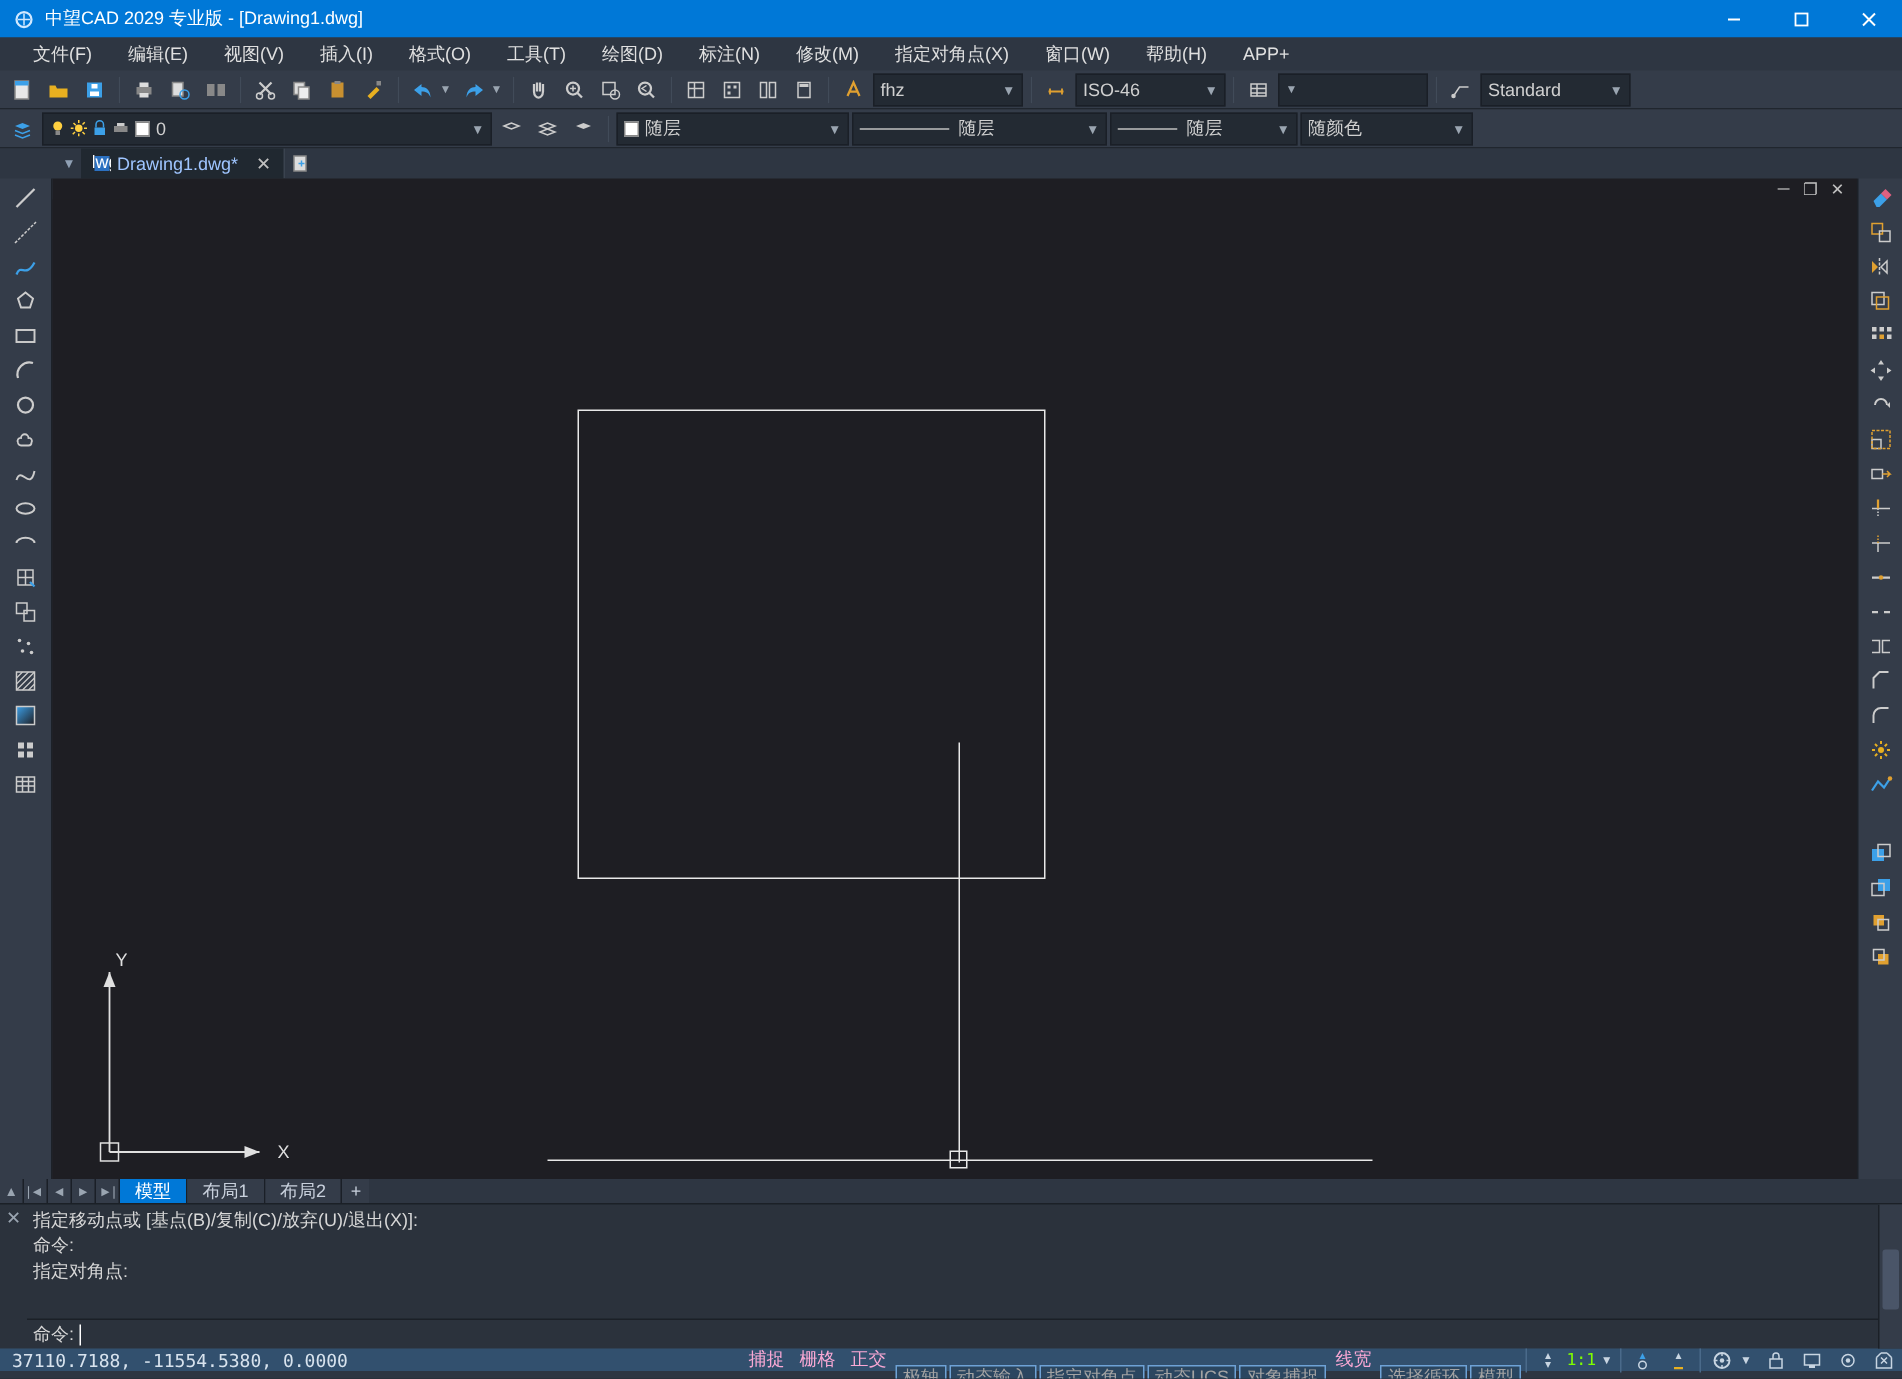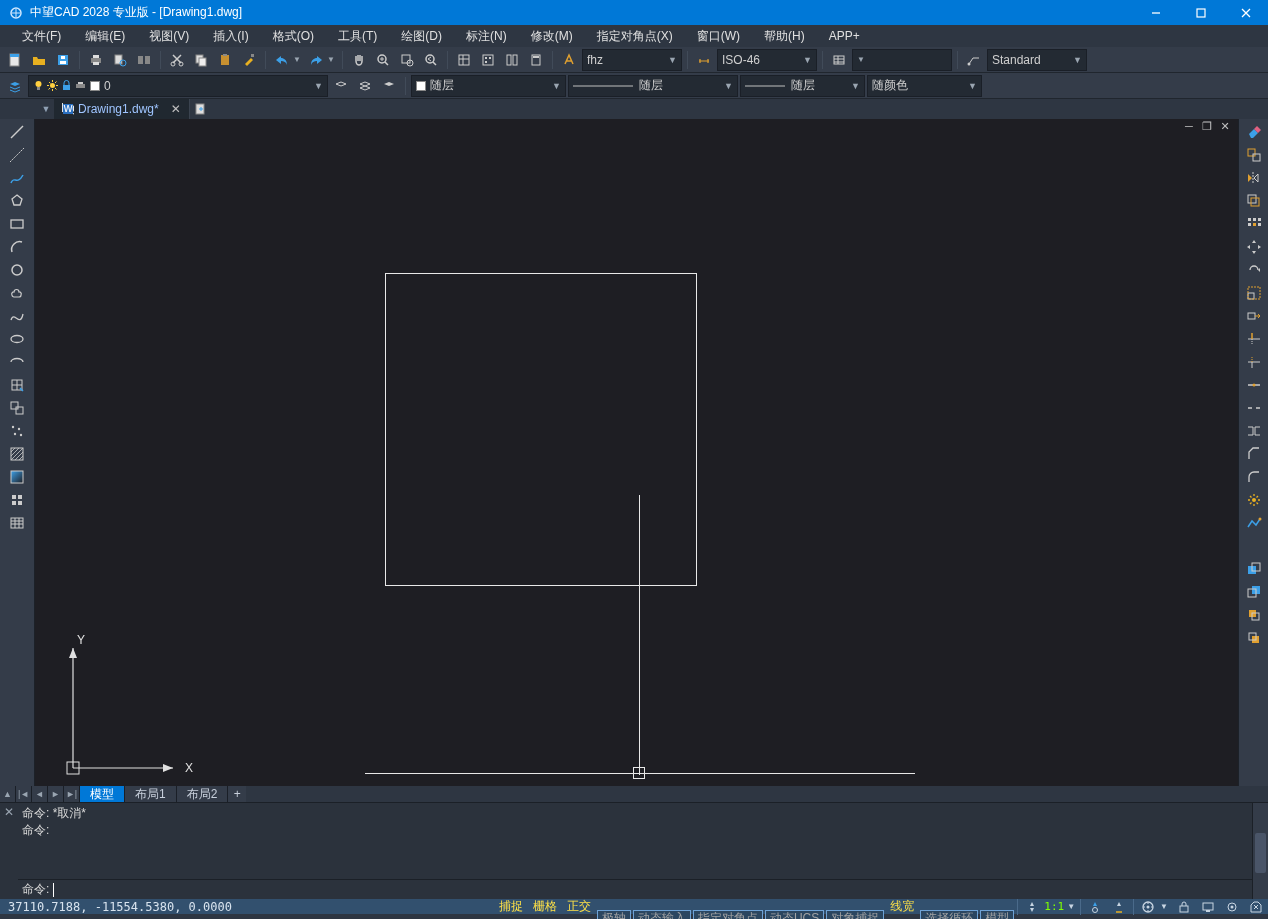--- a/index.html
+++ b/index.html
@@ -67,40 +67,40 @@
 .cmd-input-line { height: 20px; border-top: 1px solid #1b2027; display: flex; align-items: center; padding: 0 4px; }
 .cmd-input-line .caret { width: 1px; height: 14px; background: #fff; margin-left: 4px; animation: blink 1s step-end infinite; }
 @keyframes blink { 50% { opacity: 0; } }
 .cmd-scroll { width: 16px; background: #343c49; border-left: 1px solid #1b2027; position: relative; }
 .cmd-scroll .thumb { position: absolute; left: 2px; right: 2px; top: 30px; height: 40px; background: #4a5568; border-radius: 2px; }
 
 
 .statusbar { height: 15px; background: #32506e; display: flex; align-items: center; color: #d8e3ee; font-size: 12px; }
 .statusbar .coords { padding: 0 8px; font-family: Consolas, monospace; }
 .statusbar .sbspacer { flex: 1; }
-.statusbar .toggle { height: 18px; padding: 0 4px; display: flex; align-items: center; margin: 0 1px; color: #fde047; }
+.statusbar .toggle { height: 18px; padding: 0 4px; display: flex; align-items: center; margin: 0 1px; color: #f9a8d4; }
 .statusbar .toggle.on { border: 1px solid #6ea2d6; color: #a3a3a3; background: #2b4660; margin-top: 24px; }
 .statusbar .sb-icon { width: 24px; height: 18px; display: flex; align-items: center; justify-content: center; color: #c8d5e2; }
 .statusbar .sb-sep { width: 1px; height: 16px; background: #4a6a8a; margin: 0 2px; }
 .statusbar .scale-label { color: #7fff00; font-family: Consolas, monospace; font-size: 11px; }
 
 
 svg { display: block; }
 </style>
 </head>
 <body>
 
 <div class="titlebar">
   <span class="logo">
     <svg width="14" height="14" viewBox="0 0 14 14">
         <circle cx="7" cy="7" r="5" fill="none" stroke="#cfe8ff" stroke-width="1.5"></circle>
         <path d="M3 7h8M7 3v8" stroke="#cfe8ff" stroke-width="1"></path>
       </svg>
   </span>
-  <span class="title">中望CAD 2028 专业版 - [Drawing1.dwg]</span>
+  <span class="title">中望CAD 2029 专业版 - [Drawing1.dwg]</span>
   <span class="spacer"></span>
   <div class="winbtn">
     <svg width="10" height="10" viewBox="0 0 10 10">
         <path d="M1 5h8" stroke="#fff" stroke-width="1.3"></path>
       </svg>
   </div>
   <div class="winbtn">
     <svg width="10" height="10" viewBox="0 0 10 10">
         <rect x="1" y="1" width="8" height="8" fill="none" stroke="#fff" stroke-width="1.2"></rect>
       </svg>
@@ -674,22 +674,23 @@
   <div class="tab active">模型</div>
   <div class="tab">布局1</div>
   <div class="tab">布局2</div>
   <div class="addtab">+</div>
 </div>
 
 <div class="cmd-window">
   <div class="cmd-close">✕</div>
   <div class="cmd-area">
     <div class="cmd-history">
-      <div>命令: *取消*</div>
+      <div>指定移动点或 [基点(B)/复制(C)/放弃(U)/退出(X)]:</div>
       <div>命令:</div>
+      <div>指定对角点:</div>
     </div>
     <div class="cmd-input-line">
       <span>命令:</span>
       <span class="caret"></span>
     </div>
   </div>
   <div class="cmd-scroll">
       <div class="thumb"></div>
     </div>
 </div>

